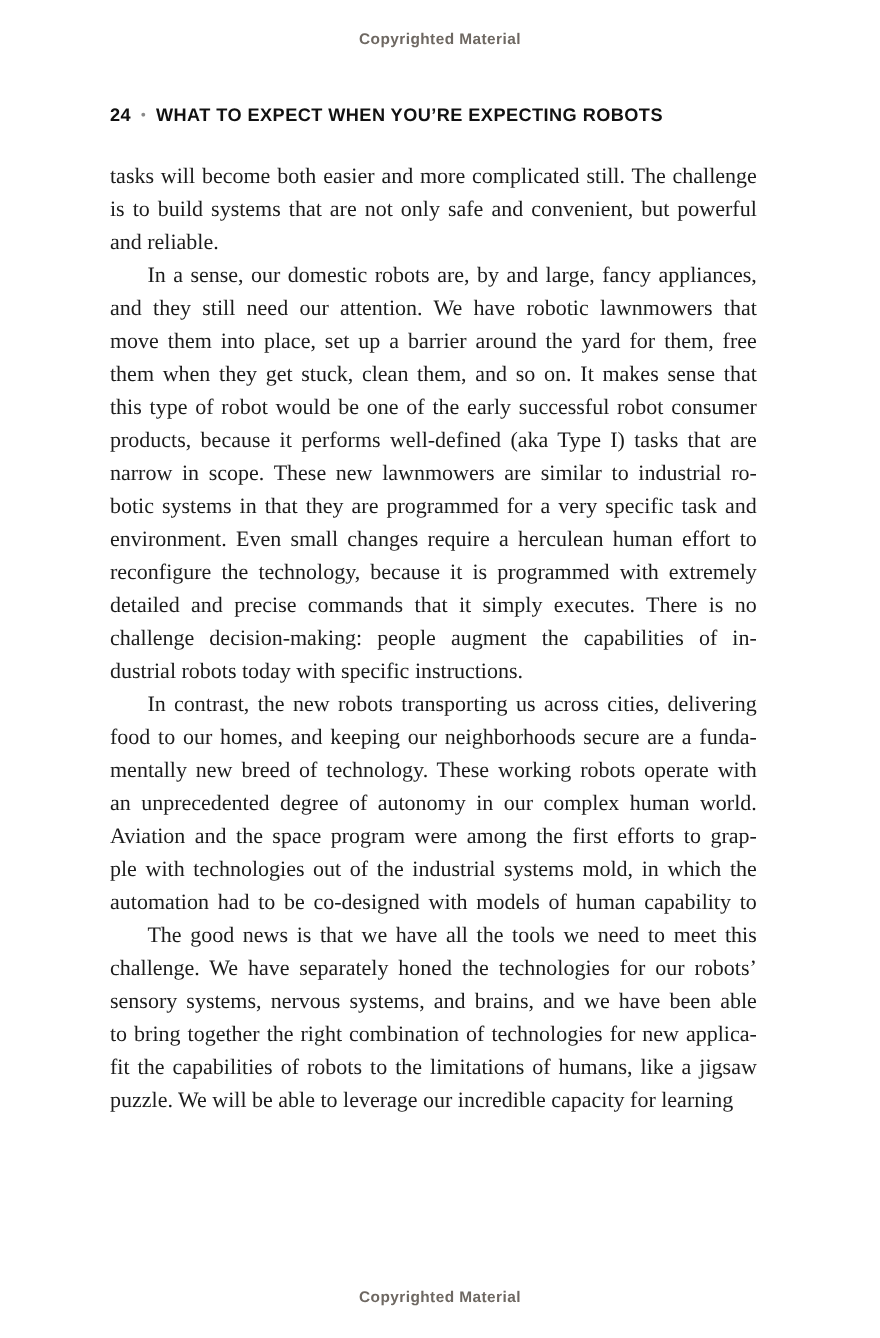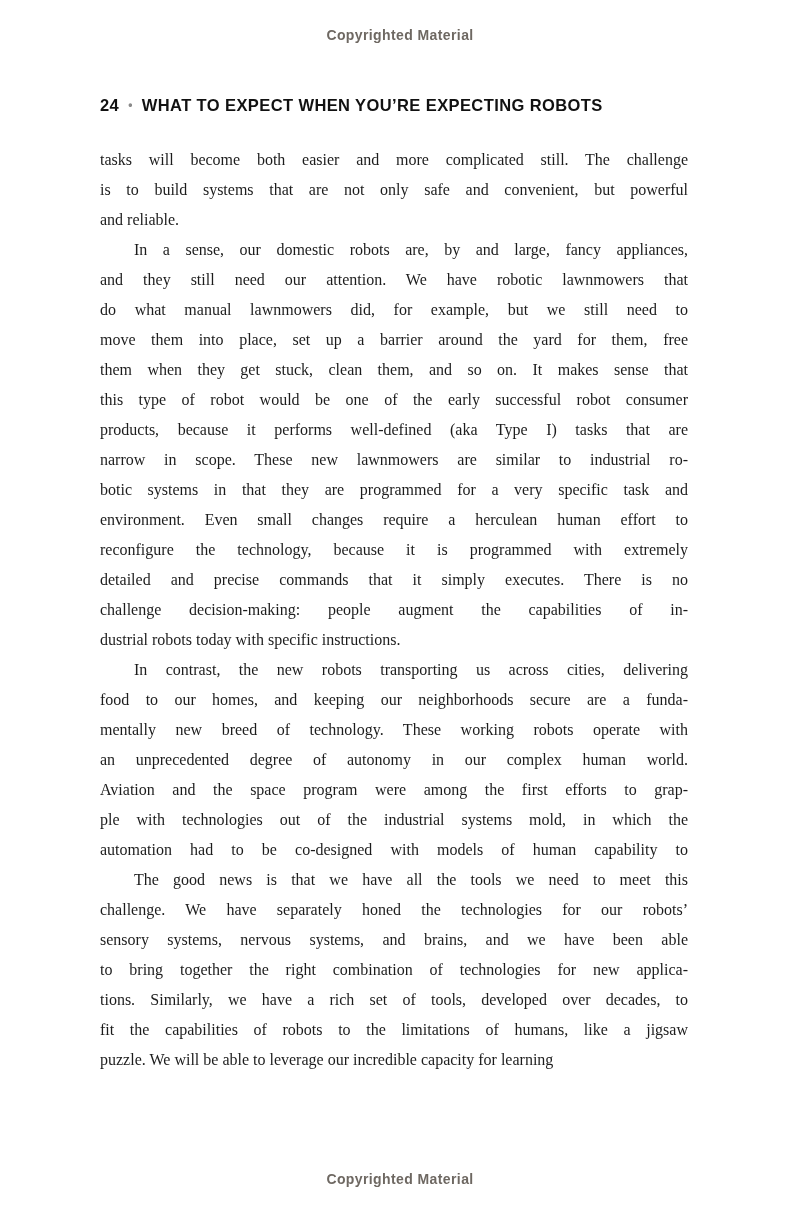--- a/index.html
+++ b/index.html
@@ -49,21 +49,21 @@
     font-size: 12px;
     vertical-align: 2px;
     margin-right: 9px;
   }
   .body-text {
     position: absolute;
     left: 100px;
     top: 145px;
     width: 588px;
     color: var(--text-color, #1c1c1c);
-    font-size: 16px;
+    font-size: 20px;
     line-height: 30px;
   }
   .paragraph { margin: 0; }
   .line {
     text-align: justify;
     text-align-last: justify;
     height: 30px;
     white-space: nowrap;
   }
   .line.last {
@@ -87,21 +87,20 @@
 
   <div class="body-text">
       <div class="paragraph">
         <div class="line">tasks will become both easier and more complicated still. The challenge</div>
         <div class="line">is to build systems that are not only safe and convenient, but powerful</div>
         <div class="line last">and reliable.</div>
       </div>
       <div class="paragraph">
         <div class="line indent">In a sense, our domestic robots are, by and large, fancy appliances,</div>
         <div class="line">and they still need our attention. We have robotic lawnmowers that</div>
-        <div class="line">do what manual lawnmowers did, for example, but we still need to</div>
         <div class="line">move them into place, set up a barrier around the yard for them, free</div>
         <div class="line">them when they get stuck, clean them, and so on. It makes sense that</div>
         <div class="line">this type of robot would be one of the early successful robot consumer</div>
         <div class="line">products, because it performs well-defined (aka Type I) tasks that are</div>
         <div class="line">narrow in scope. These new lawnmowers are similar to industrial ro-</div>
         <div class="line">botic systems in that they are programmed for a very specific task and</div>
         <div class="line">environment. Even small changes require a herculean human effort to</div>
         <div class="line">reconfigure the technology, because it is programmed with extremely</div>
         <div class="line">detailed and precise commands that it simply executes. There is no</div>
         <div class="line">challenge decision-making: people augment the capabilities of in-</div>
@@ -114,21 +113,20 @@
         <div class="line">an unprecedented degree of autonomy in our complex human world.</div>
         <div class="line">Aviation and the space program were among the first efforts to grap-</div>
         <div class="line">ple with technologies out of the industrial systems mold, in which the</div>
         <div class="line">automation had to be co-designed with models of human capability to</div>
       </div>
       <div class="paragraph">
         <div class="line indent">The good news is that we have all the tools we need to meet this</div>
         <div class="line">challenge. We have separately honed the technologies for our robots’</div>
         <div class="line">sensory systems, nervous systems, and brains, and we have been able</div>
         <div class="line">to bring together the right combination of technologies for new applica-</div>
-        <div class="line">tions. Similarly, we have a rich set of tools, developed over decades, to</div>
         <div class="line">fit the capabilities of robots to the limitations of humans, like a jigsaw</div>
         <div class="line last">puzzle. We will be able to leverage our incredible capacity for learning</div>
       </div>
     </div>
 
   <div class="copyright-notice copyright-bottom">Copyrighted Material</div>
 
 </div>
 
 </body></html>

